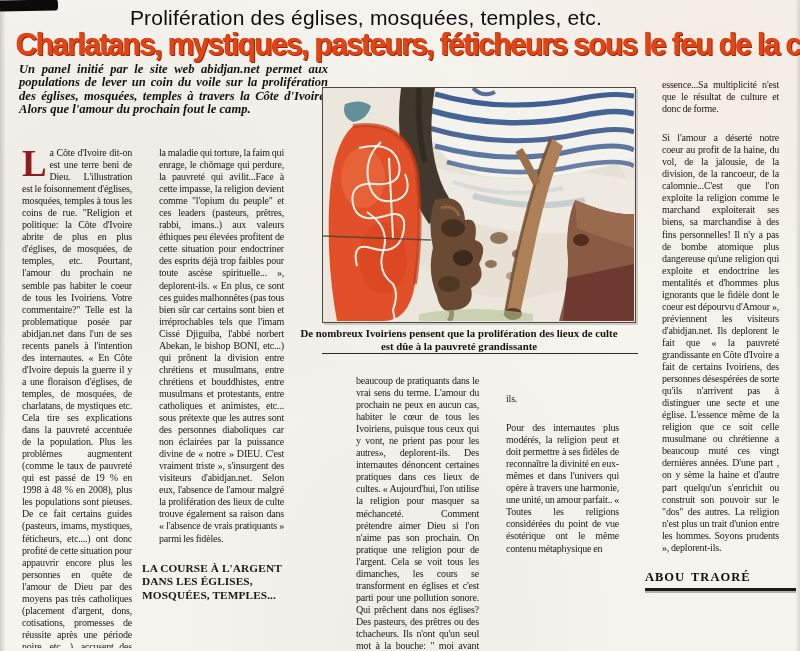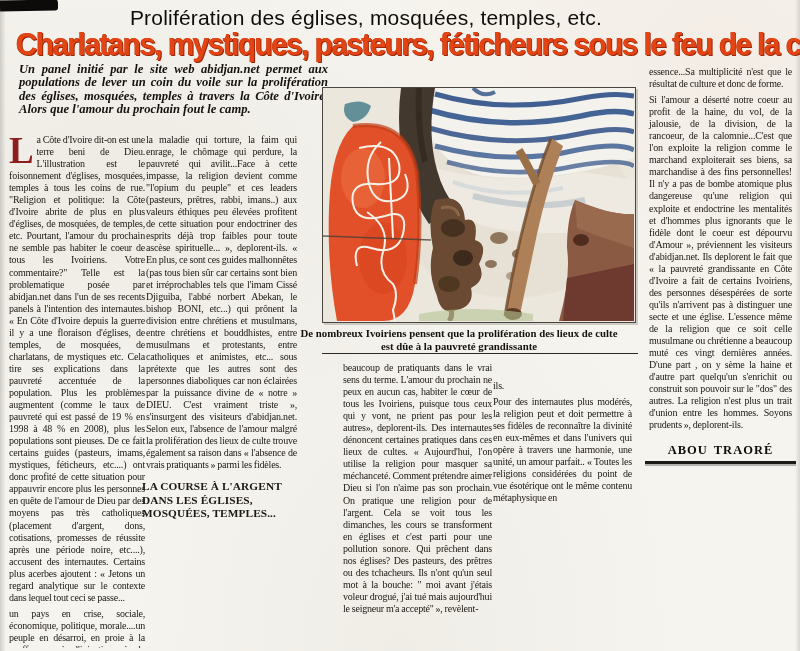--- a/index.html
+++ b/index.html
@@ -28,21 +28,21 @@
   }
   .lede{
     top:63px;left:19px;width:309px;
     font-size:12.6px;line-height:13.3px;font-weight:bold;font-style:italic;
     text-align:justify;color:#14110e;
   }
   .bodycol{
     font-size:10px;line-height:12.05px;letter-spacing:-0.2px;word-spacing:-0.4px;
     text-align:justify;overflow:hidden;color:#1c1813;
   }
-  .bodycol p{margin:4px;}
+  .bodycol p{margin:17px;}
   .dropcap{
     float:left;font-size:37px;line-height:30px;font-weight:bold;color:#8e1d1d;
     padding:2px 3px 0 0;font-family:"Liberation Serif", serif;
   }
   .col1{top:130px;left:5px;width:144px;height:518px;}
   .col2{top:130px;left:142px;width:159px;height:519px;}
   .col3{top:358px;left:339px;width:157px;height:291px;}
   .col4{top:376px;left:489px;width:147px;height:291px;}
   .col5{top:62px;left:645px;width:151px;height:585px;}
   .subhead{
@@ -55,21 +55,21 @@
     box-shadow:2px 2px 0 rgba(90,85,80,0.25);
   }
   .caption{
     top:327px;left:300px;width:318px;text-align:center;
     font-size:10.8px;line-height:12.5px;font-weight:bold;color:#14110e;
   }
   .caption-rule{
     top:353px;left:322px;width:316px;height:0;border-top:1.6px solid #2c2925;
   }
   .byline{
-    margin-top:13px;text-align:center;font-weight:bold;font-size:12.5px;
+    margin-top:13px;font-weight:bold;font-size:12.5px;
     letter-spacing:1px;word-spacing:2px;color:#0f0d0b;
   }
   .byline-rule{
     margin-top:5px;height:3px;background:#1d1a17;
     box-shadow:0 2px 0 rgba(60,55,50,0.35);
   }
   .ink-smear{
     top:0;left:0;width:58px;height:11px;background:#0c0b0a;
     transform:rotate(-1.2deg);border-radius:0 3px 3px 0;
   }

